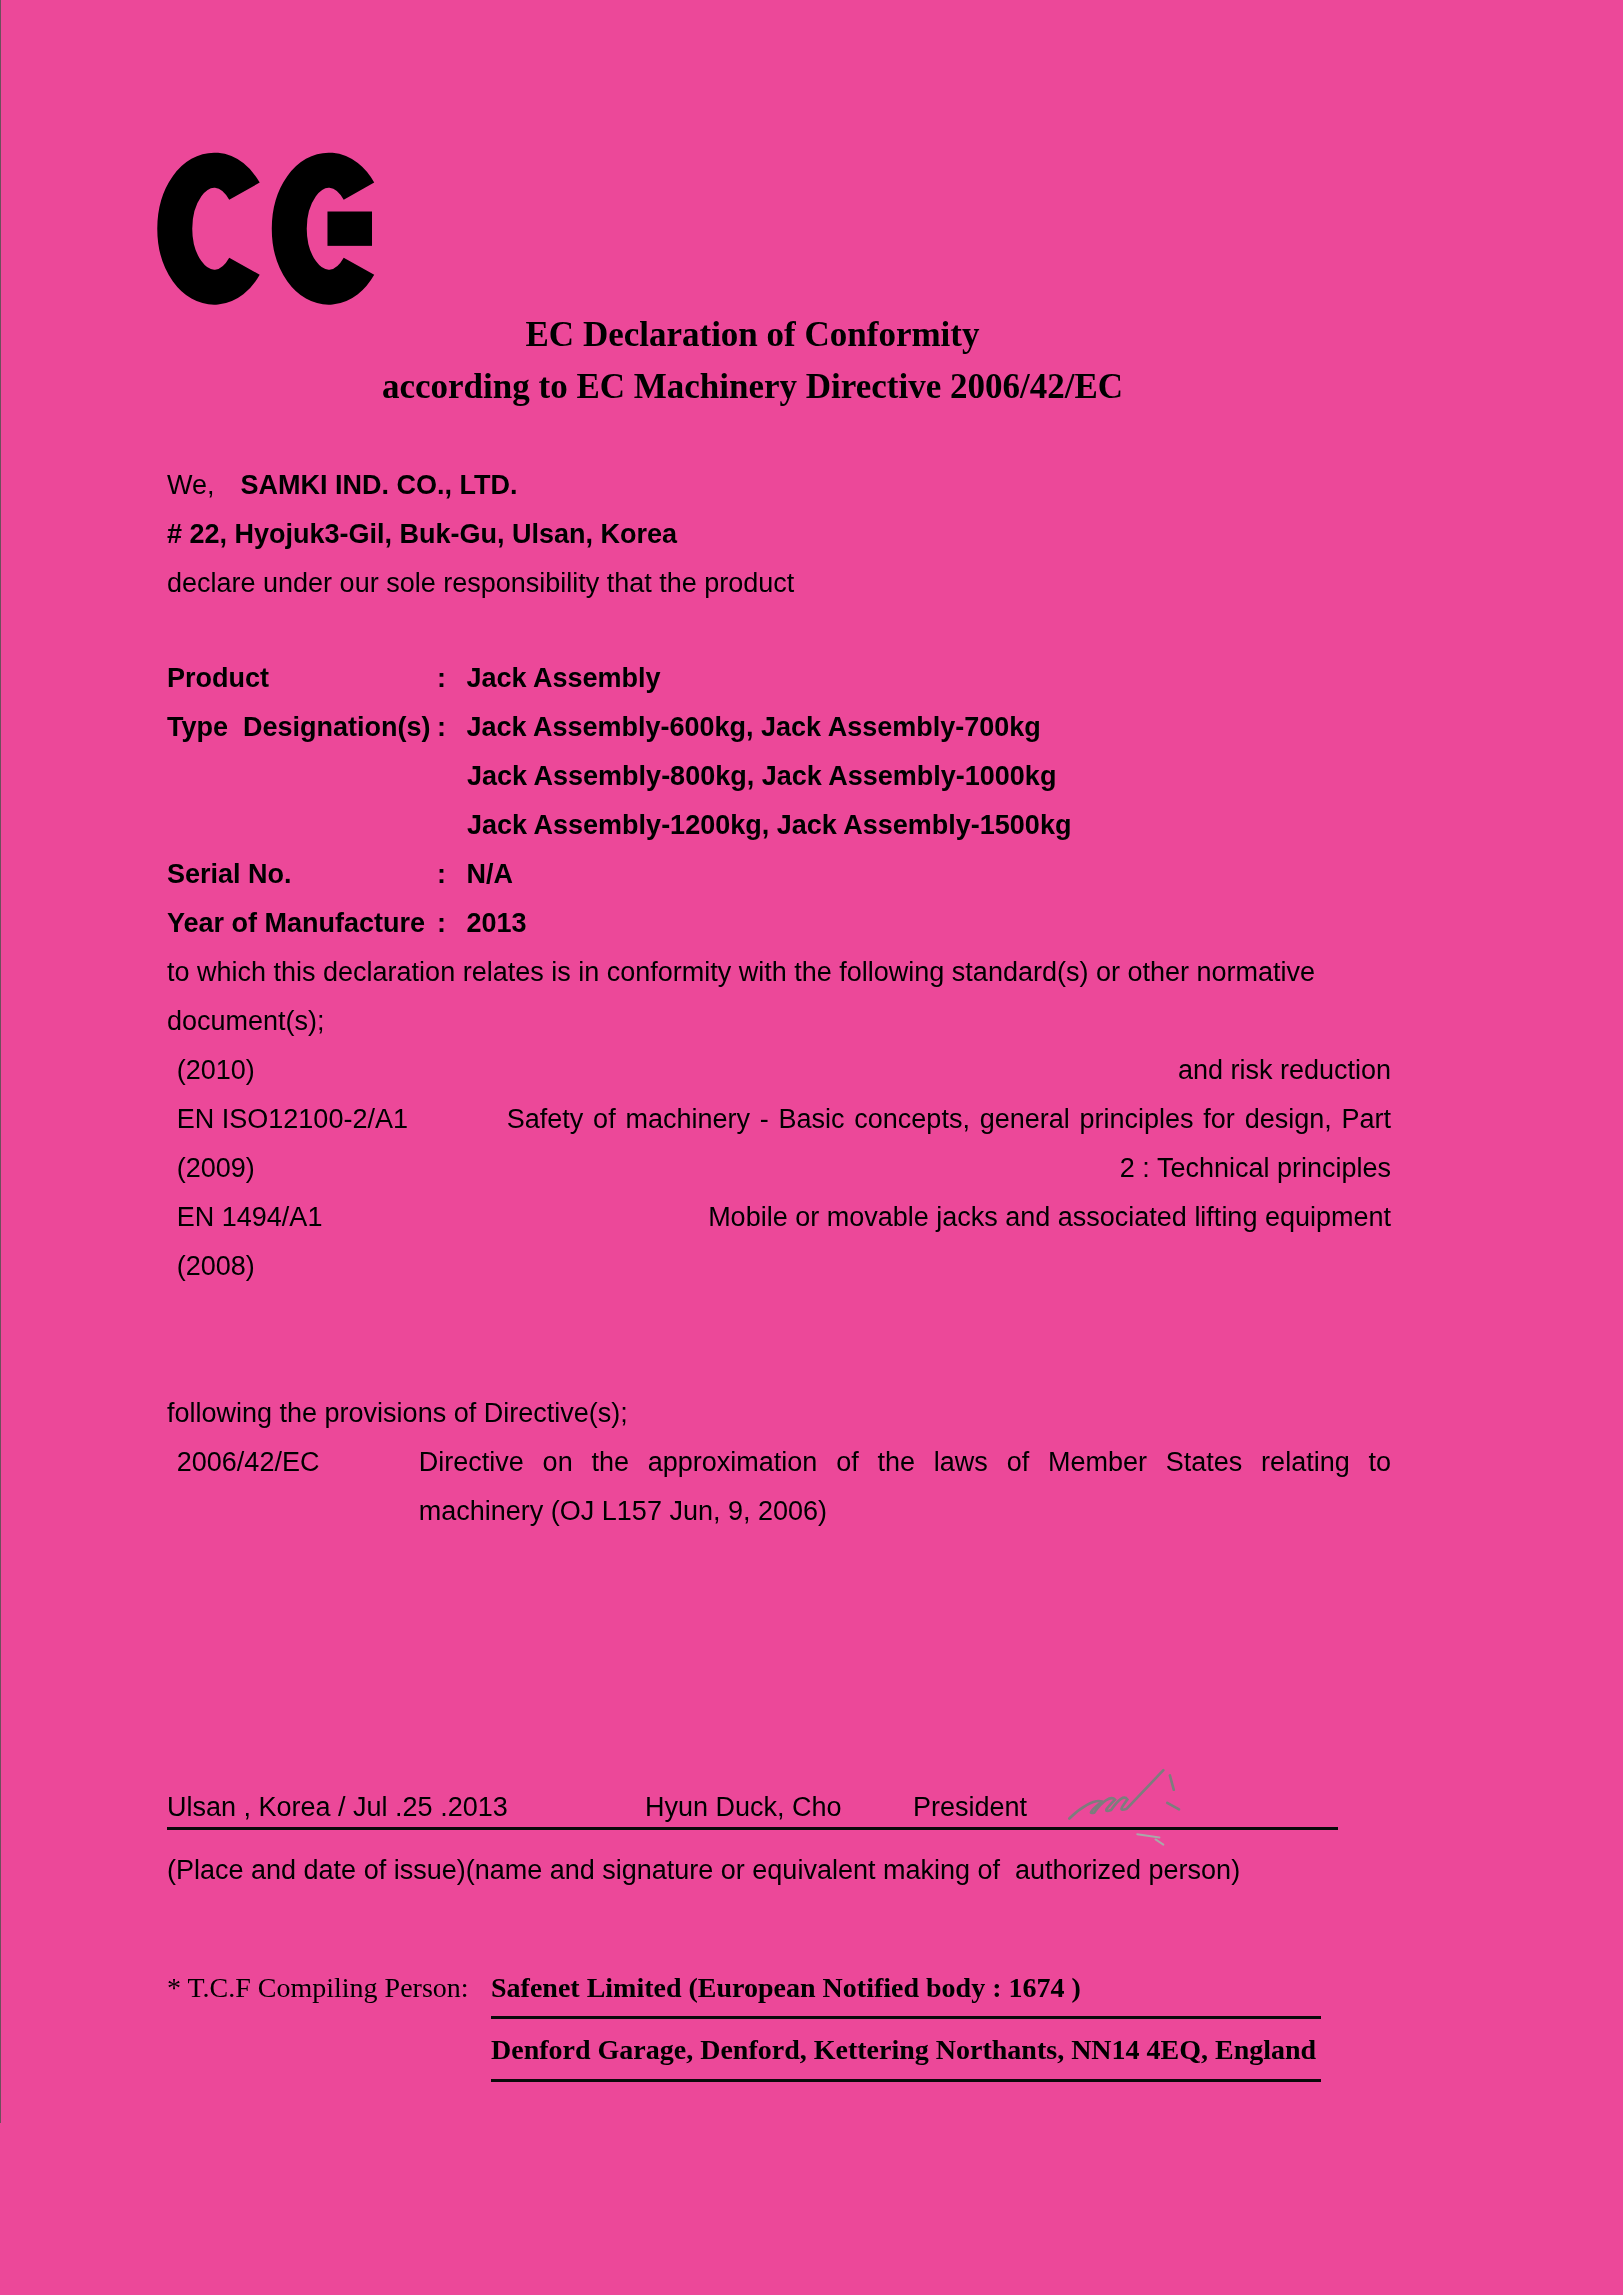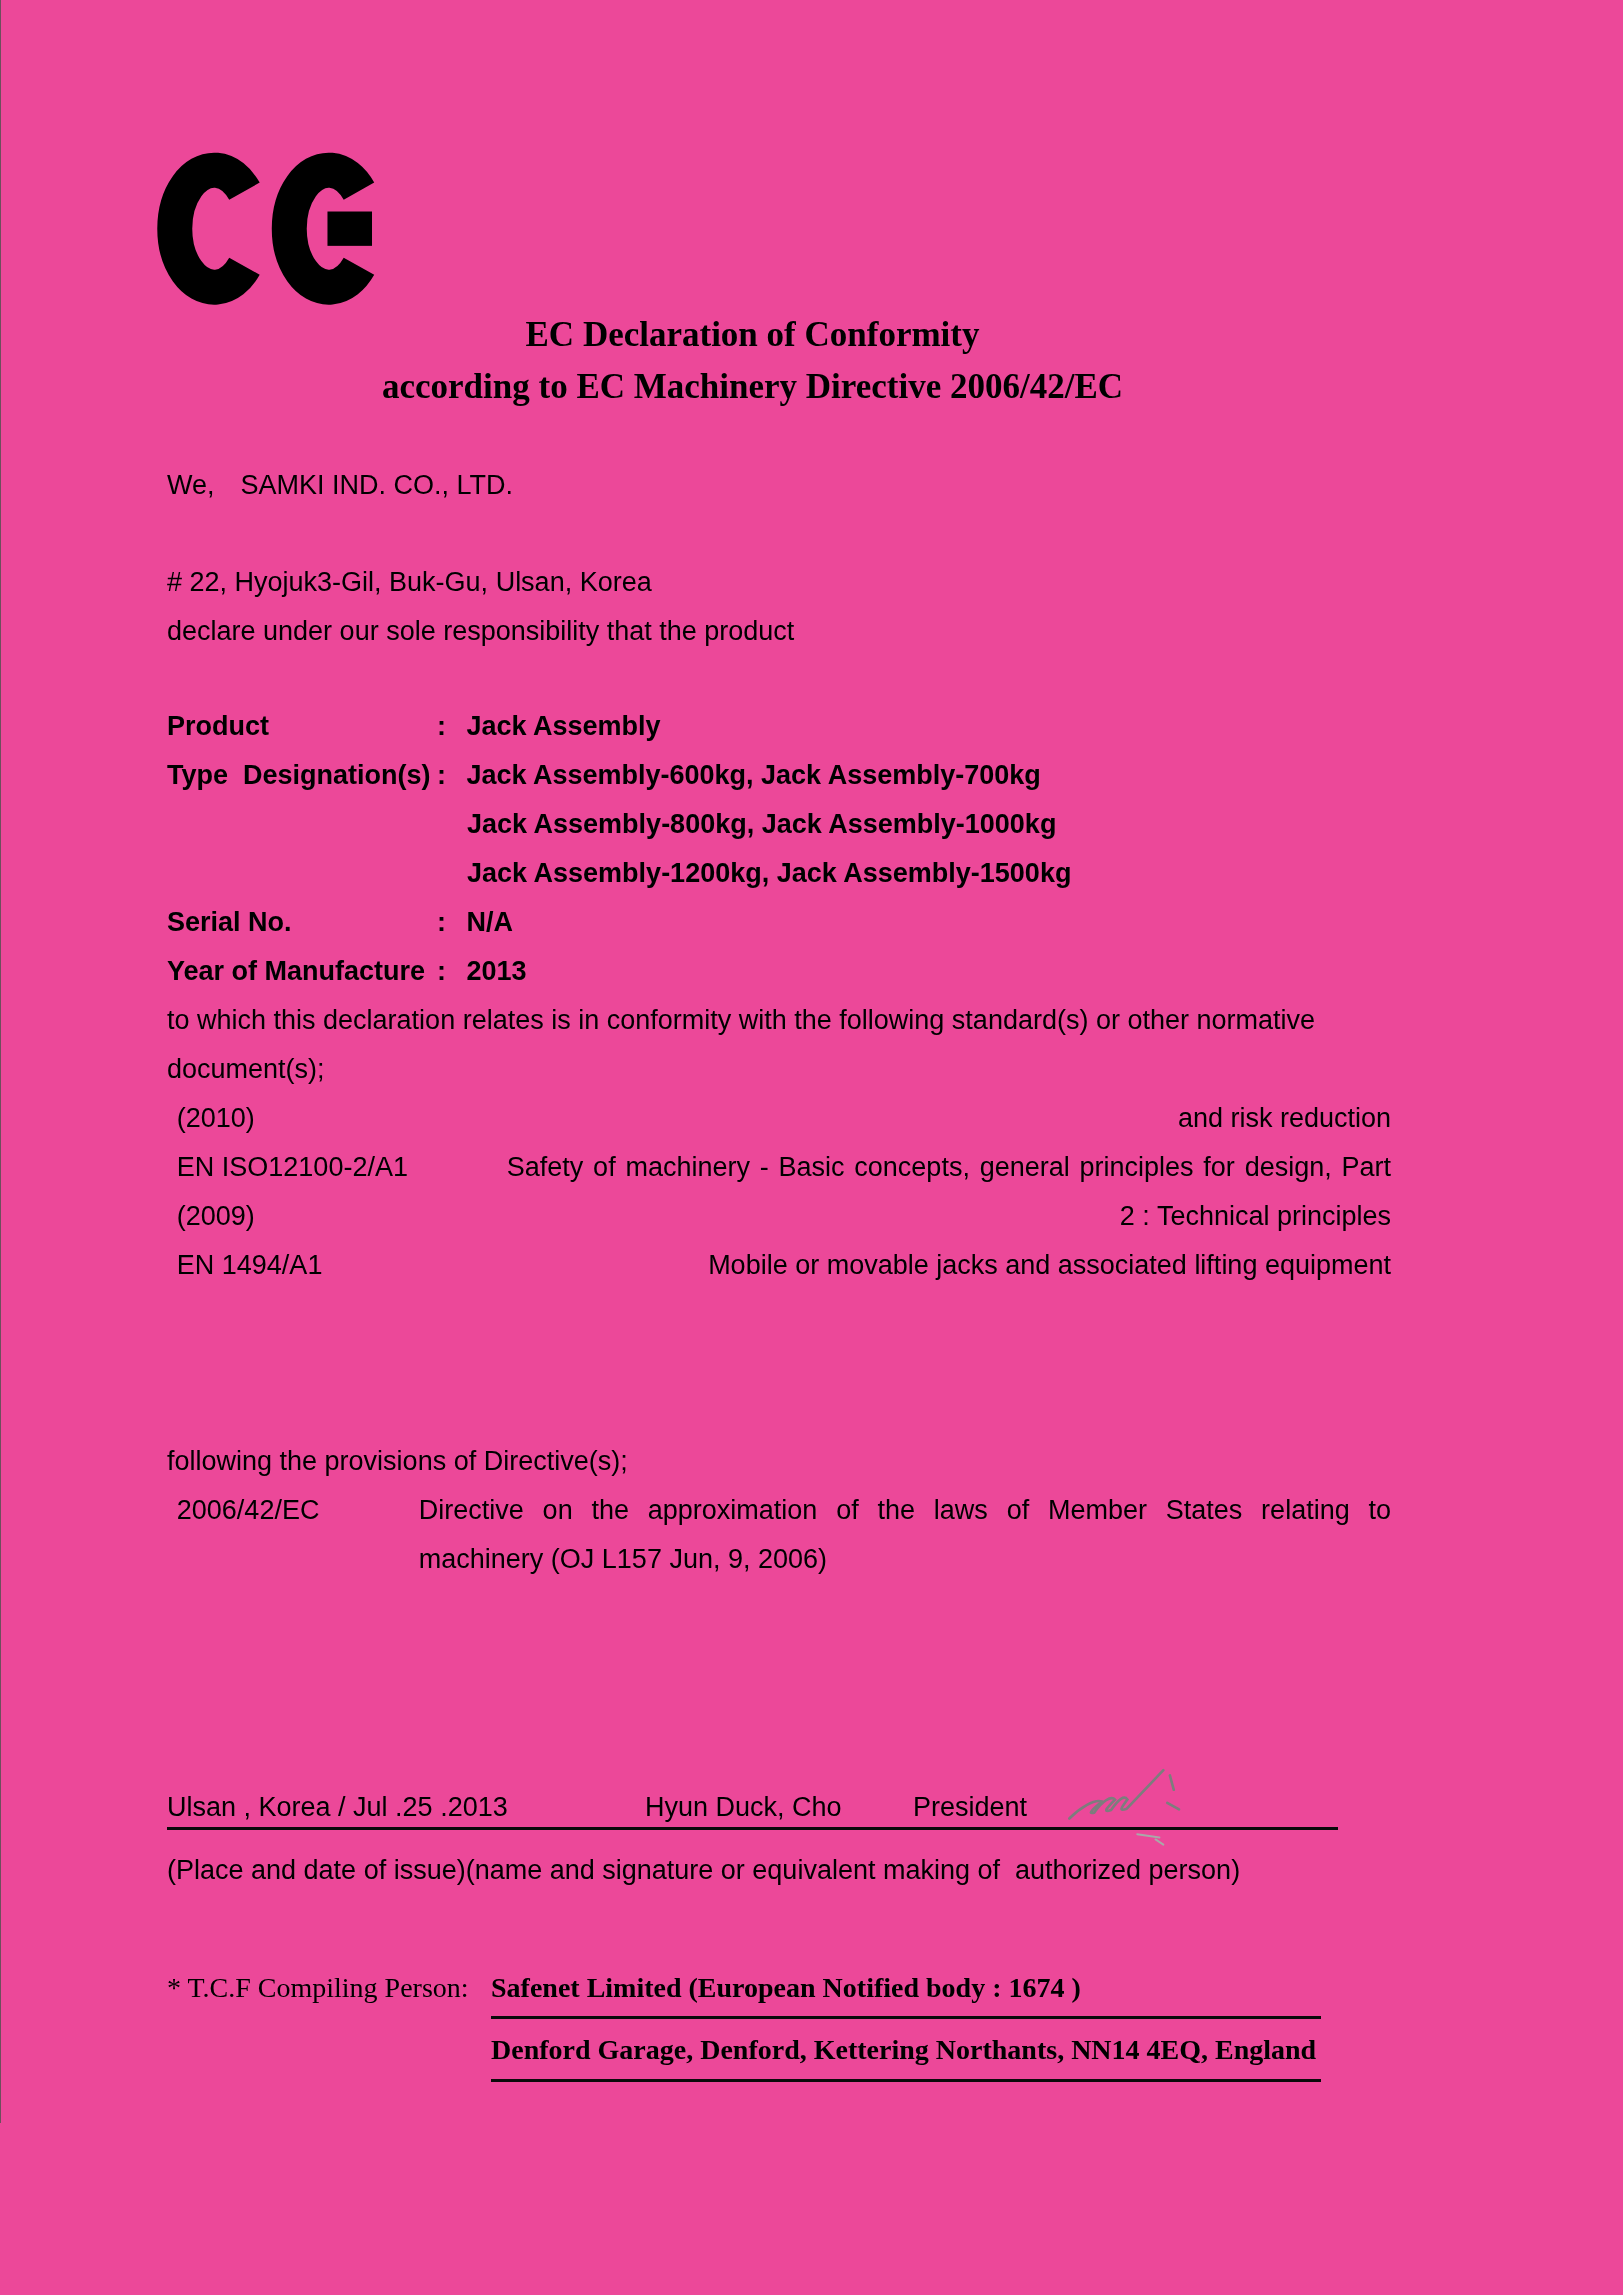--- a/index.html
+++ b/index.html
@@ -25,21 +25,21 @@
     font-family:"Liberation Serif","DejaVu Serif",serif;
     font-weight:bold;font-size:35px;line-height:52px;
     letter-spacing:0px;
   }
   
   .body-block{
     position:absolute;left:167px;top:461px;width:1224px;
     font-size:27px;line-height:49px;
   }
   .line{height:49px;white-space:nowrap;}
-  .b{font-weight:normal;margin-top:48px;}
+  .b{font-weight:bold;}
   .pre{white-space:pre-wrap;}
   .spacer-70{height:46px;}
   .spacer-150{height:98px;}
   .company{margin-left:26px;}
   
   .prow{display:flex;height:49px;font-weight:bold;}
   .prow .lbl{width:270px;flex:none;white-space:pre;}
   .prow .colon{width:29.4px;flex:none;}
   .prow .val{flex:1;white-space:nowrap;}
   .indent-val{padding-left:300px;font-weight:bold;}
@@ -141,20 +141,21 @@
     </div>
     <div class="srow">
       <span class="code">(2009)</span>
         <span class="desc">2 : Technical principles</span>
     </div>
     <div class="srow">
       <span class="code">EN 1494/A1</span>
         <span class="desc">Mobile or movable jacks and associated lifting equipment</span>
     </div>
     <div class="srow">
+      <span class="code">(2008)</span>
         <span class="desc"></span>
     </div>
 
     <div class="spacer-150"></div>
 
     <div class="line">following the provisions of Directive(s);</div>
     <div class="drow">
       <span class="code">2006/42/EC</span>
         <span class="desc just">Directive on the approximation of the laws of Member States relating to</span>
     </div>

